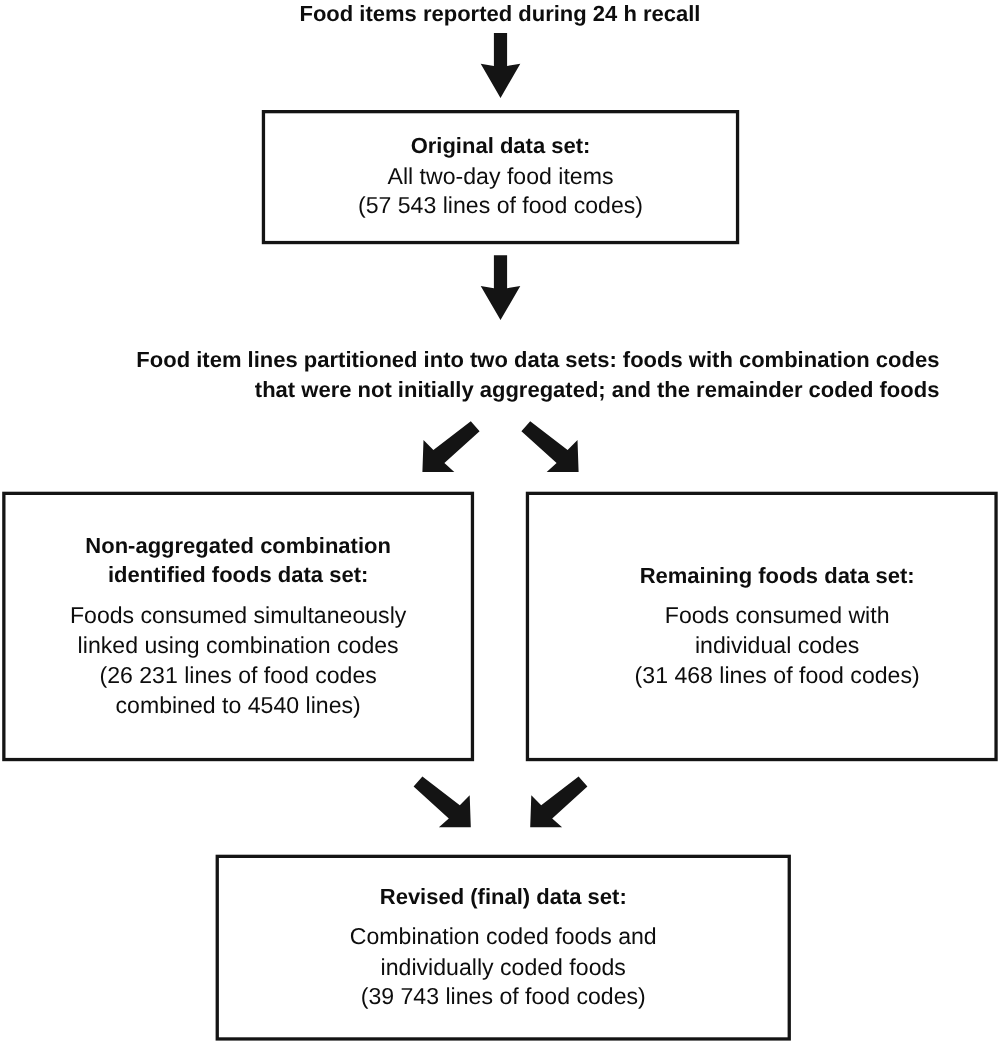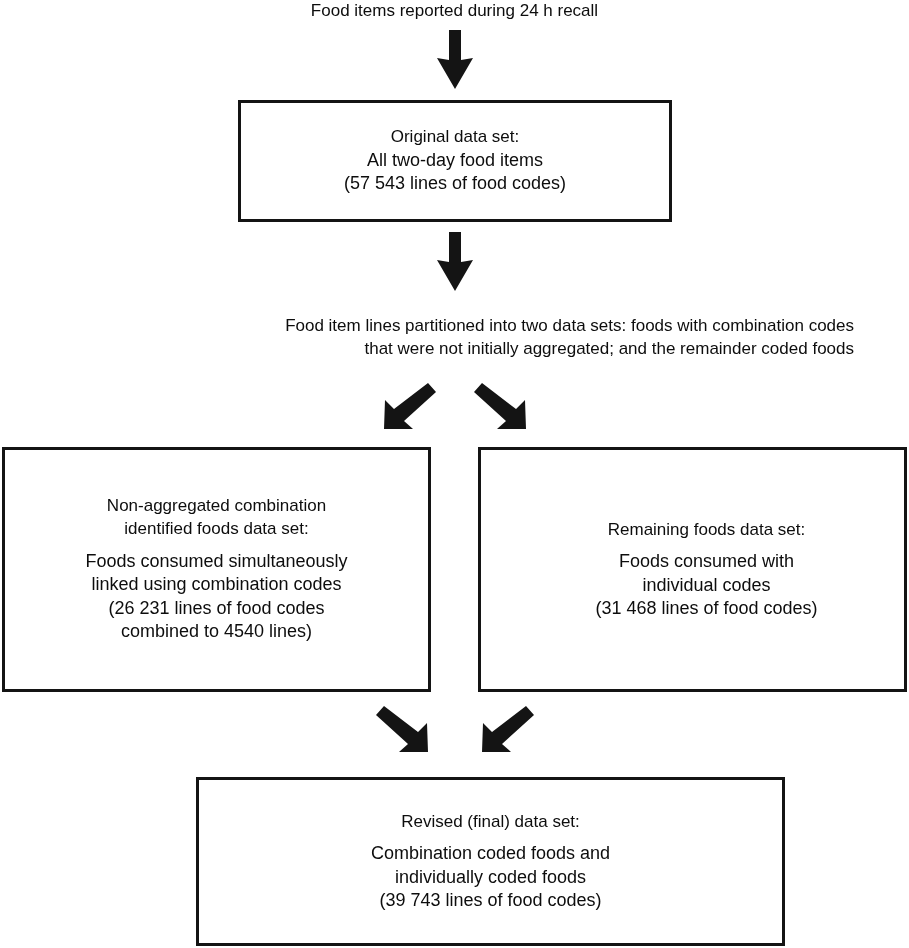--- a/index.html
+++ b/index.html
@@ -42,38 +42,39 @@
   .caption {
     position: absolute;
     text-align: center;
     line-height: 1.30;
   }
   .line {
     display: block;
     white-space: pre;
   }
   .title-line {
-    font-size: 17px;
+    font-size: 20px;
     line-height: 1.34;
+    font-weight: bold;
   }
   .body-line {
-    font-size: 18px;
+    font-size: 21px;
     line-height: 1.30;
   }
   .gap-sm {
     height: 9px;
   }
 
   
   #top-caption   { left: 0px;   top: 0px;   width: 909px; }
   #node-original { left: 238px; top: 100px; width: 434px; height: 122px; }
   #partition-caption { left: 54px; top: 315px; width: 800px; text-align: right; }
   #node-nonagg   { left: 2px;   top: 447px; width: 429px; height: 245px; }
   #node-remaining{ left: 478px; top: 447px; width: 429px; height: 245px; padding-left: 28px; }
-  #node-revised  { left: 196px; top: 777px; width: 589px; height: 169px; }
+  #node-revised  { left: 196px; top: 777px; width: 523px; height: 169px; }
 </style>
 </head>
 <body>
 
 <div id="flowchart">
 
   <svg class="svg-layer" viewBox="0 0 909 948" width="909" height="948">
     <g fill="#141414">
 
       <g>

